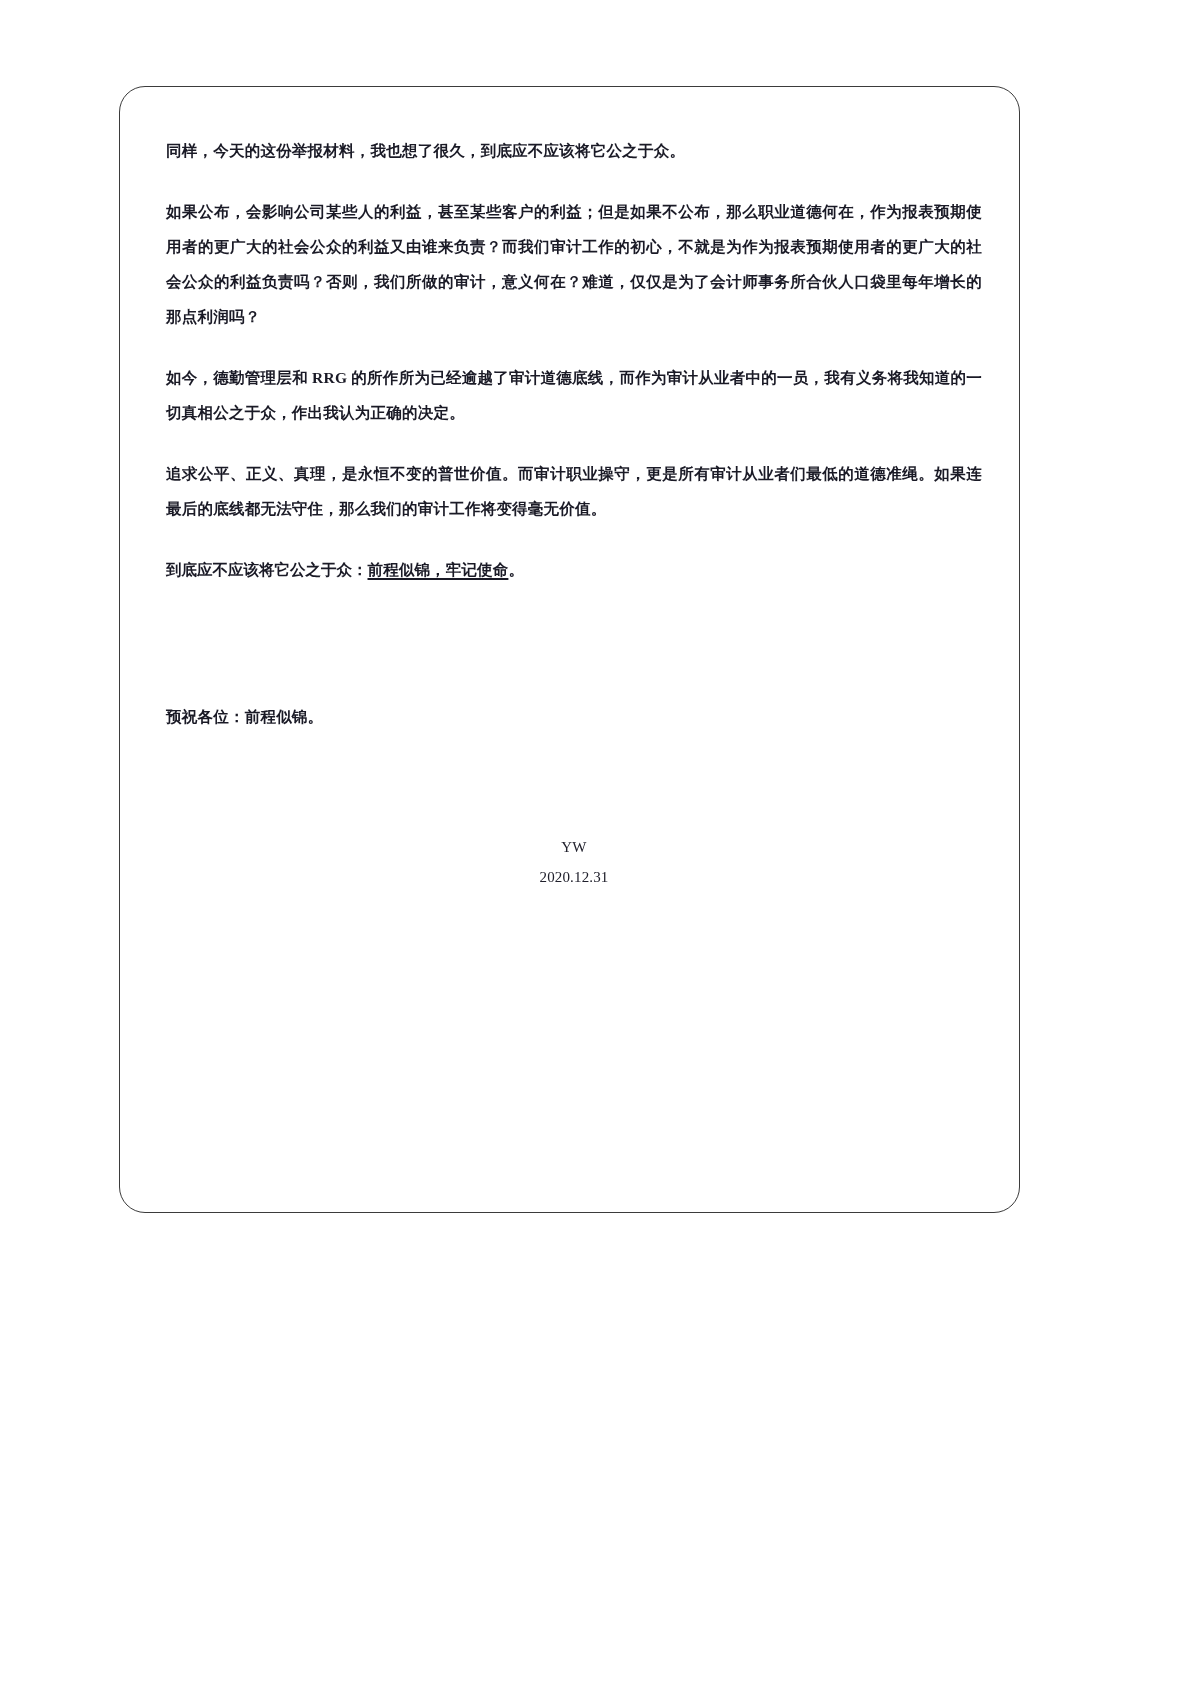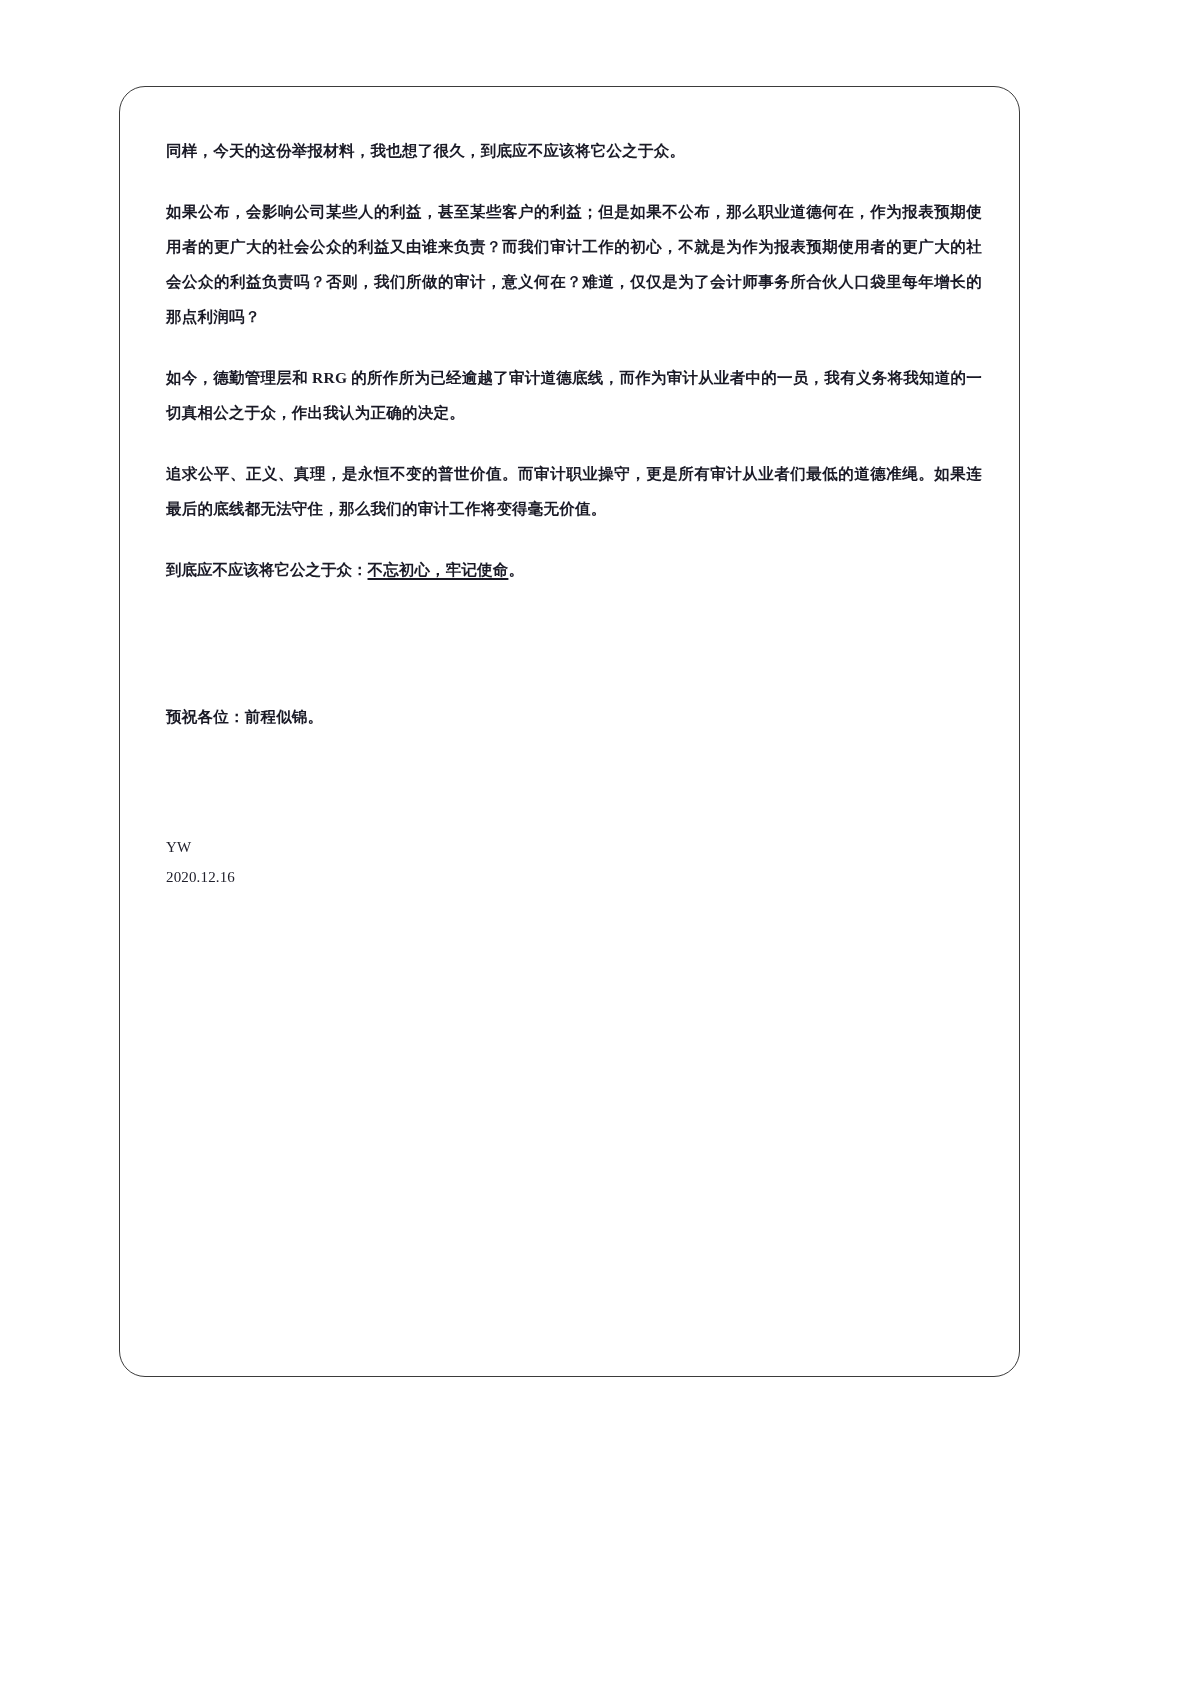--- a/index.html
+++ b/index.html
@@ -21,21 +21,21 @@
     background: #ffffff;
     overflow: hidden;
   }
 
   
   .doc-frame {
     position: absolute;
     left: 119px;
     top: 86px;
     width: 901px;
-    height: 1291px;
+    height: 1127px;
     border: 1.6px solid #3b3b3b;
     border-radius: 26px;
     background: #ffffff;
     box-sizing: border-box;
   }
 
   .doc-body {
     position: absolute;
     left: 46px;
     top: 46px;
@@ -90,46 +90,47 @@
     line-height: 2.0;
     font-weight: 500;
     letter-spacing: 0.02em;
     margin: 0;
     font-family: "Liberation Serif", "DejaVu Serif", serif;
   }
 
   .latin {
     font-family: "Liberation Serif", "DejaVu Serif", serif;
     letter-spacing: 0.01em;
+    text-align: center;
   }
 </style>
 </head>
 <body>
 
 <div class="page-canvas">
 
   <div class="doc-frame">
     <div class="doc-body">
 
       <p class="para">同样，今天的这份举报材料，我也想了很久，到底应不应该将它公之于众。</p>
 
       <p class="para">如果公布，会影响公司某些人的利益，甚至某些客户的利益；但是如果不公布，那么职业道德何在，作为报表预期使用者的更广大的社会公众的利益又由谁来负责？而我们审计工作的初心，不就是为作为报表预期使用者的更广大的社会公众的利益负责吗？否则，我们所做的审计，意义何在？难道，仅仅是为了会计师事务所合伙人口袋里每年增长的那点利润吗？</p>
 
       <p class="para">如今，德勤管理层和 RRG 的所作所为已经逾越了审计道德底线，而作为审计从业者中的一员，我有义务将我知道的一切真相公之于众，作出我认为正确的决定。</p>
 
       <p class="para">追求公平、正义、真理，是永恒不变的普世价值。而审计职业操守，更是所有审计从业者们最低的道德准绳。如果连最后的底线都无法守住，那么我们的审计工作将变得毫无价值。</p>
 
-      <p class="quote-line"><span>到底应不应该将它公之于众：</span><span class="quote-emph">不忘初心，牢记使命</span><span>。</span></p>
+      <p class="quote-line"><span>到底应不应该将它公之于众：</span><span class="quote-emph">前程似锦，牢记使命</span><span>。</span></p>
 
       <div class="gap-block"></div>
 
 
       <p class="para tight">预祝各位：前程似锦。</p>
 
       <div class="gap-sign"></div>
 
       <p class="sign-line latin">YW</p>
-      <p class="sign-line latin">2020.12.16</p>
+      <p class="sign-line latin">2020.12.31</p>
 
     </div>
   </div>
 
 </div>
 
 </body></html>

